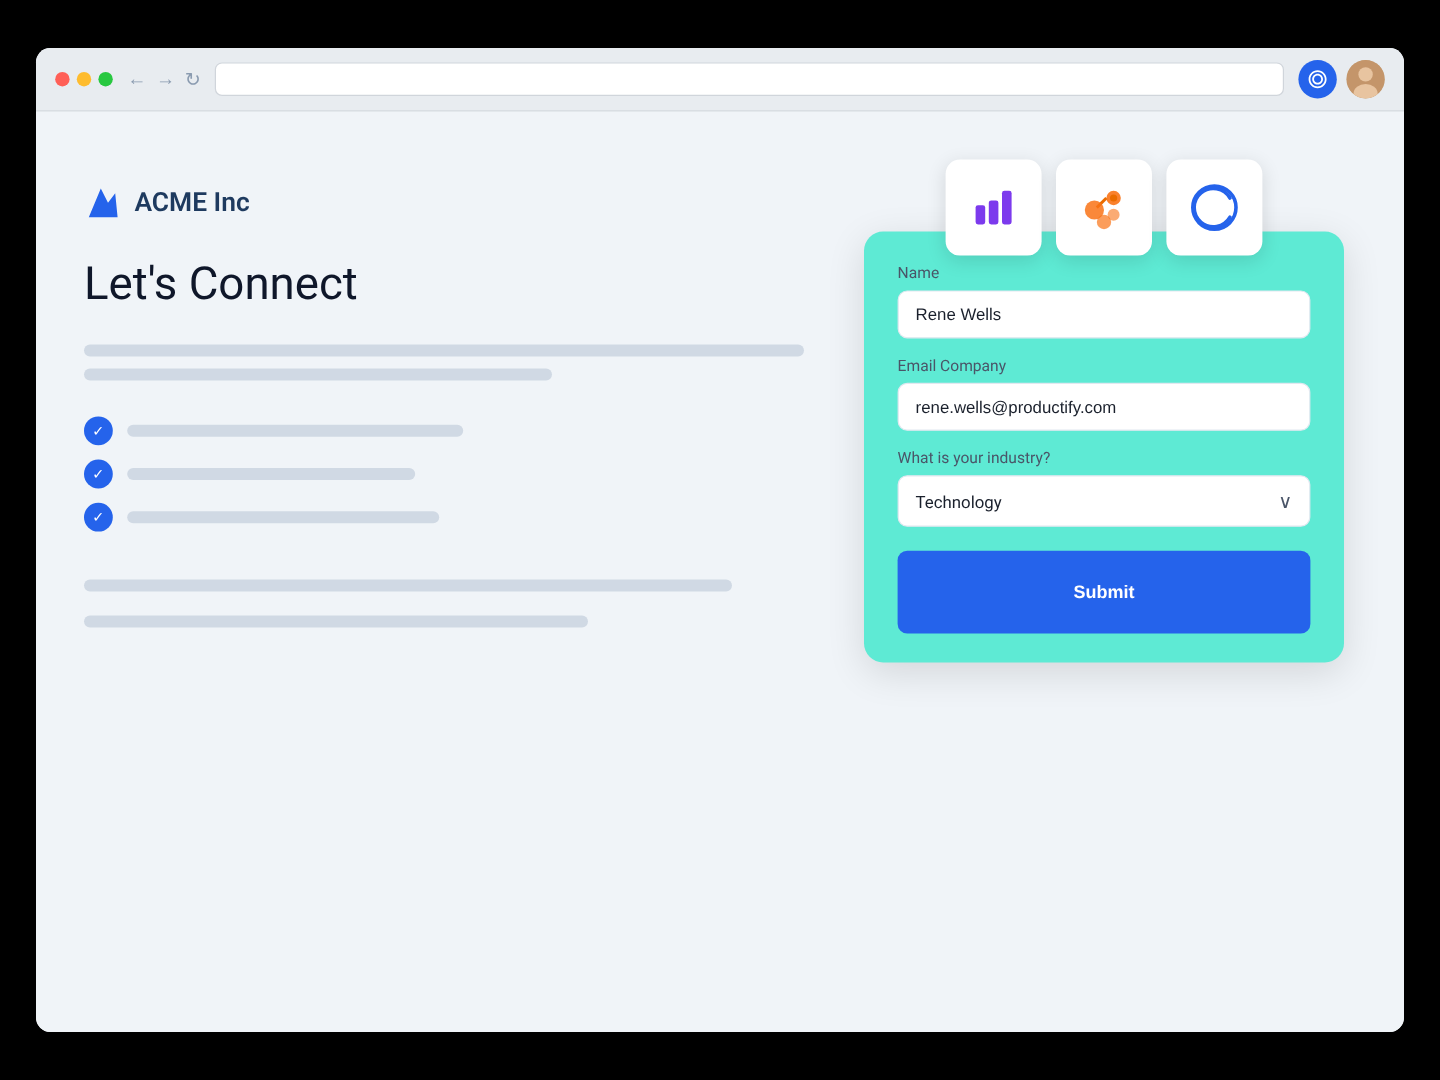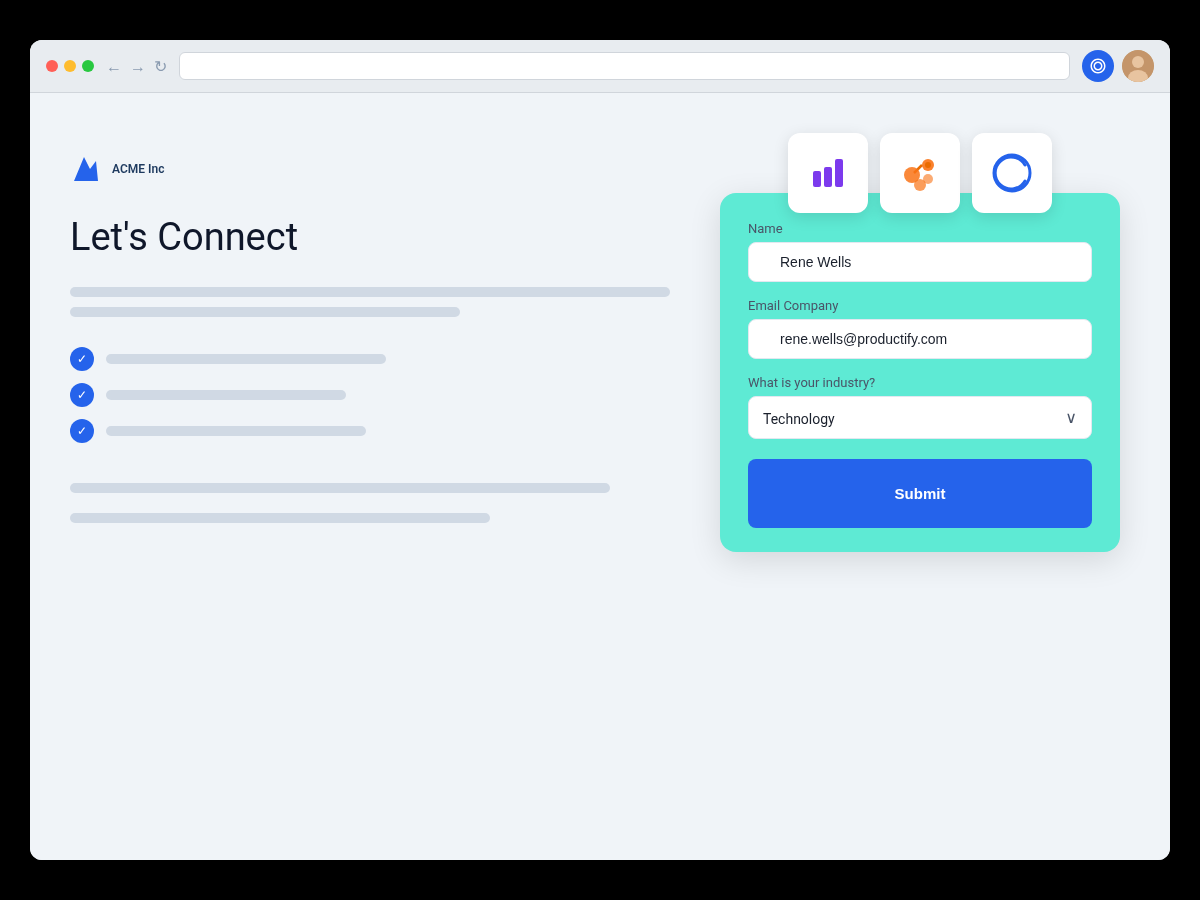--- a/index.html
+++ b/index.html
@@ -130,21 +130,21 @@
       gap: 10px;
       margin-bottom: 32px;
     }
 
     .logo-icon {
       width: 32px;
       height: 32px;
     }
 
     .logo-text {
-      font-size: 12px;
+      font-size: 22px;
       font-weight: 600;
       color: #1e3a5f;
     }
 
     .page-title {
       font-size: 38px;
       font-weight: 400;
       color: #0f172a;
       margin-bottom: 28px;
       line-height: 1.1;
@@ -249,21 +249,21 @@
 
     .form-label {
       font-size: 13px;
       color: #4a5568;
       margin-bottom: 6px;
       display: block;
     }
 
     .form-input {
       width: 100%;
-      padding: 11px 31px;
+      padding: 11px 14px;
       border: 1.5px solid #e2e8f0;
       border-radius: 8px;
       font-size: 14px;
       color: #1a202c;
       background: #fff;
       outline: none;
     }
 
     .form-select {
       width: 100%;

